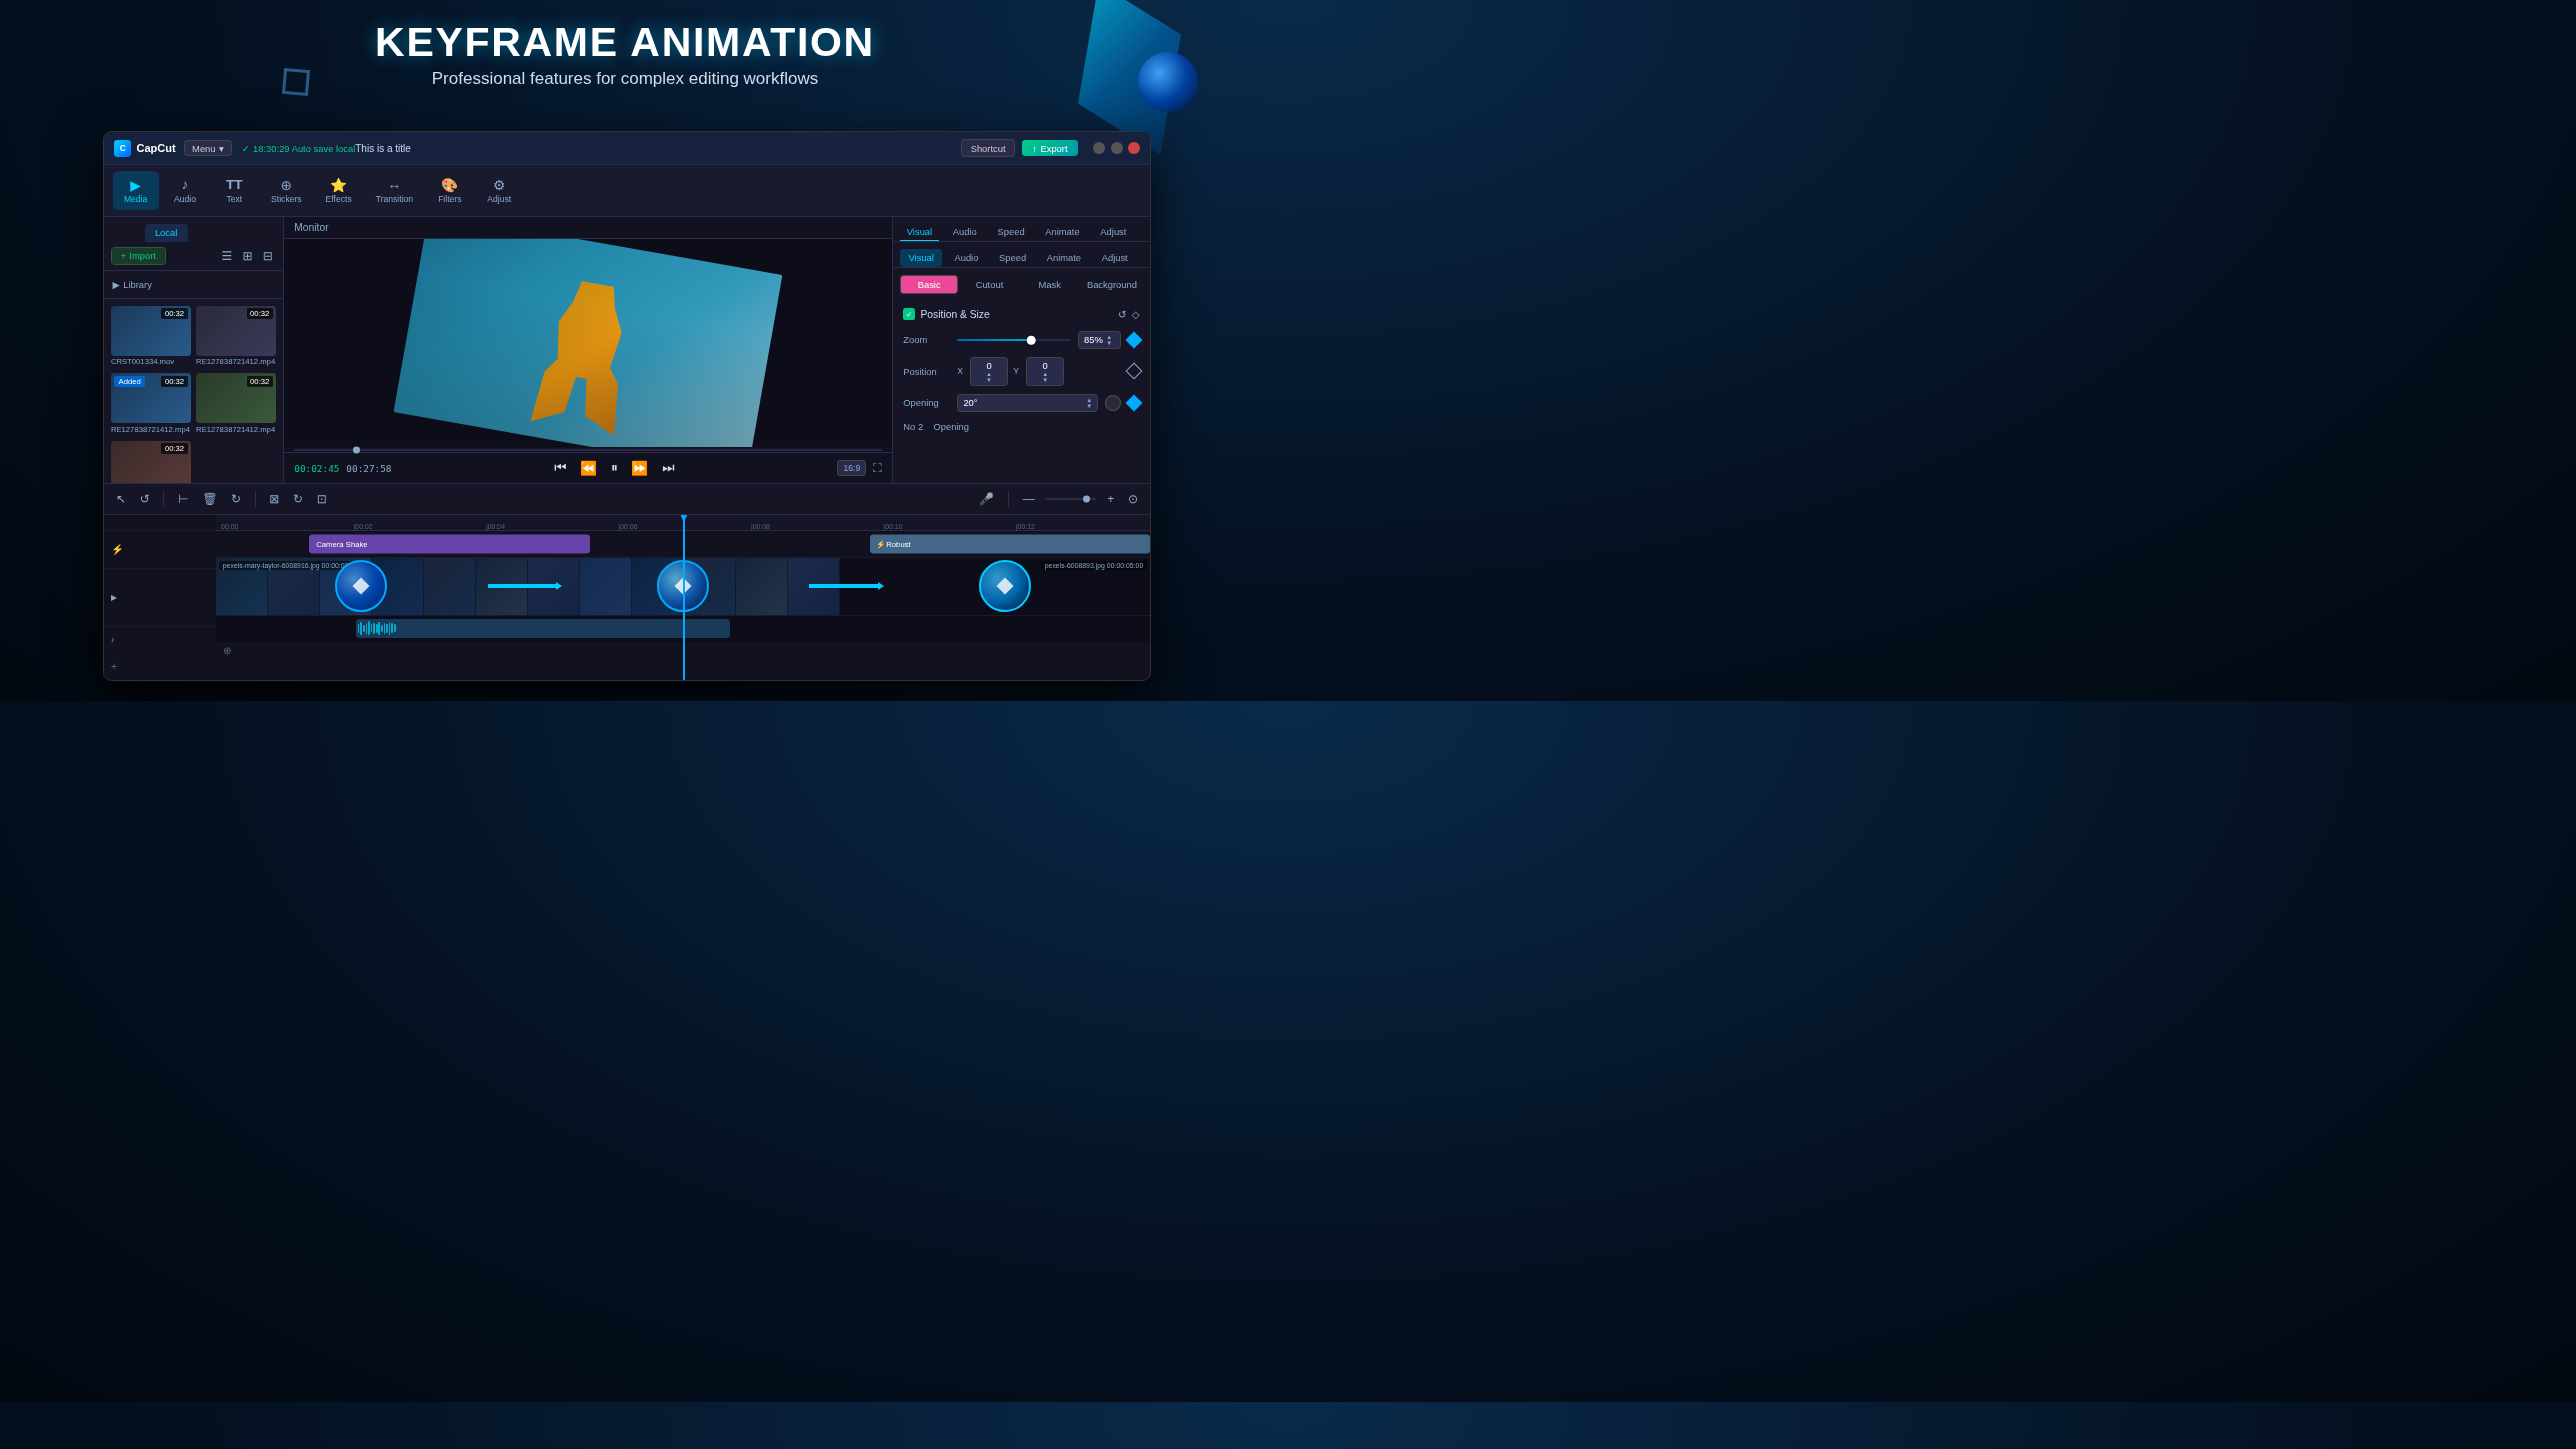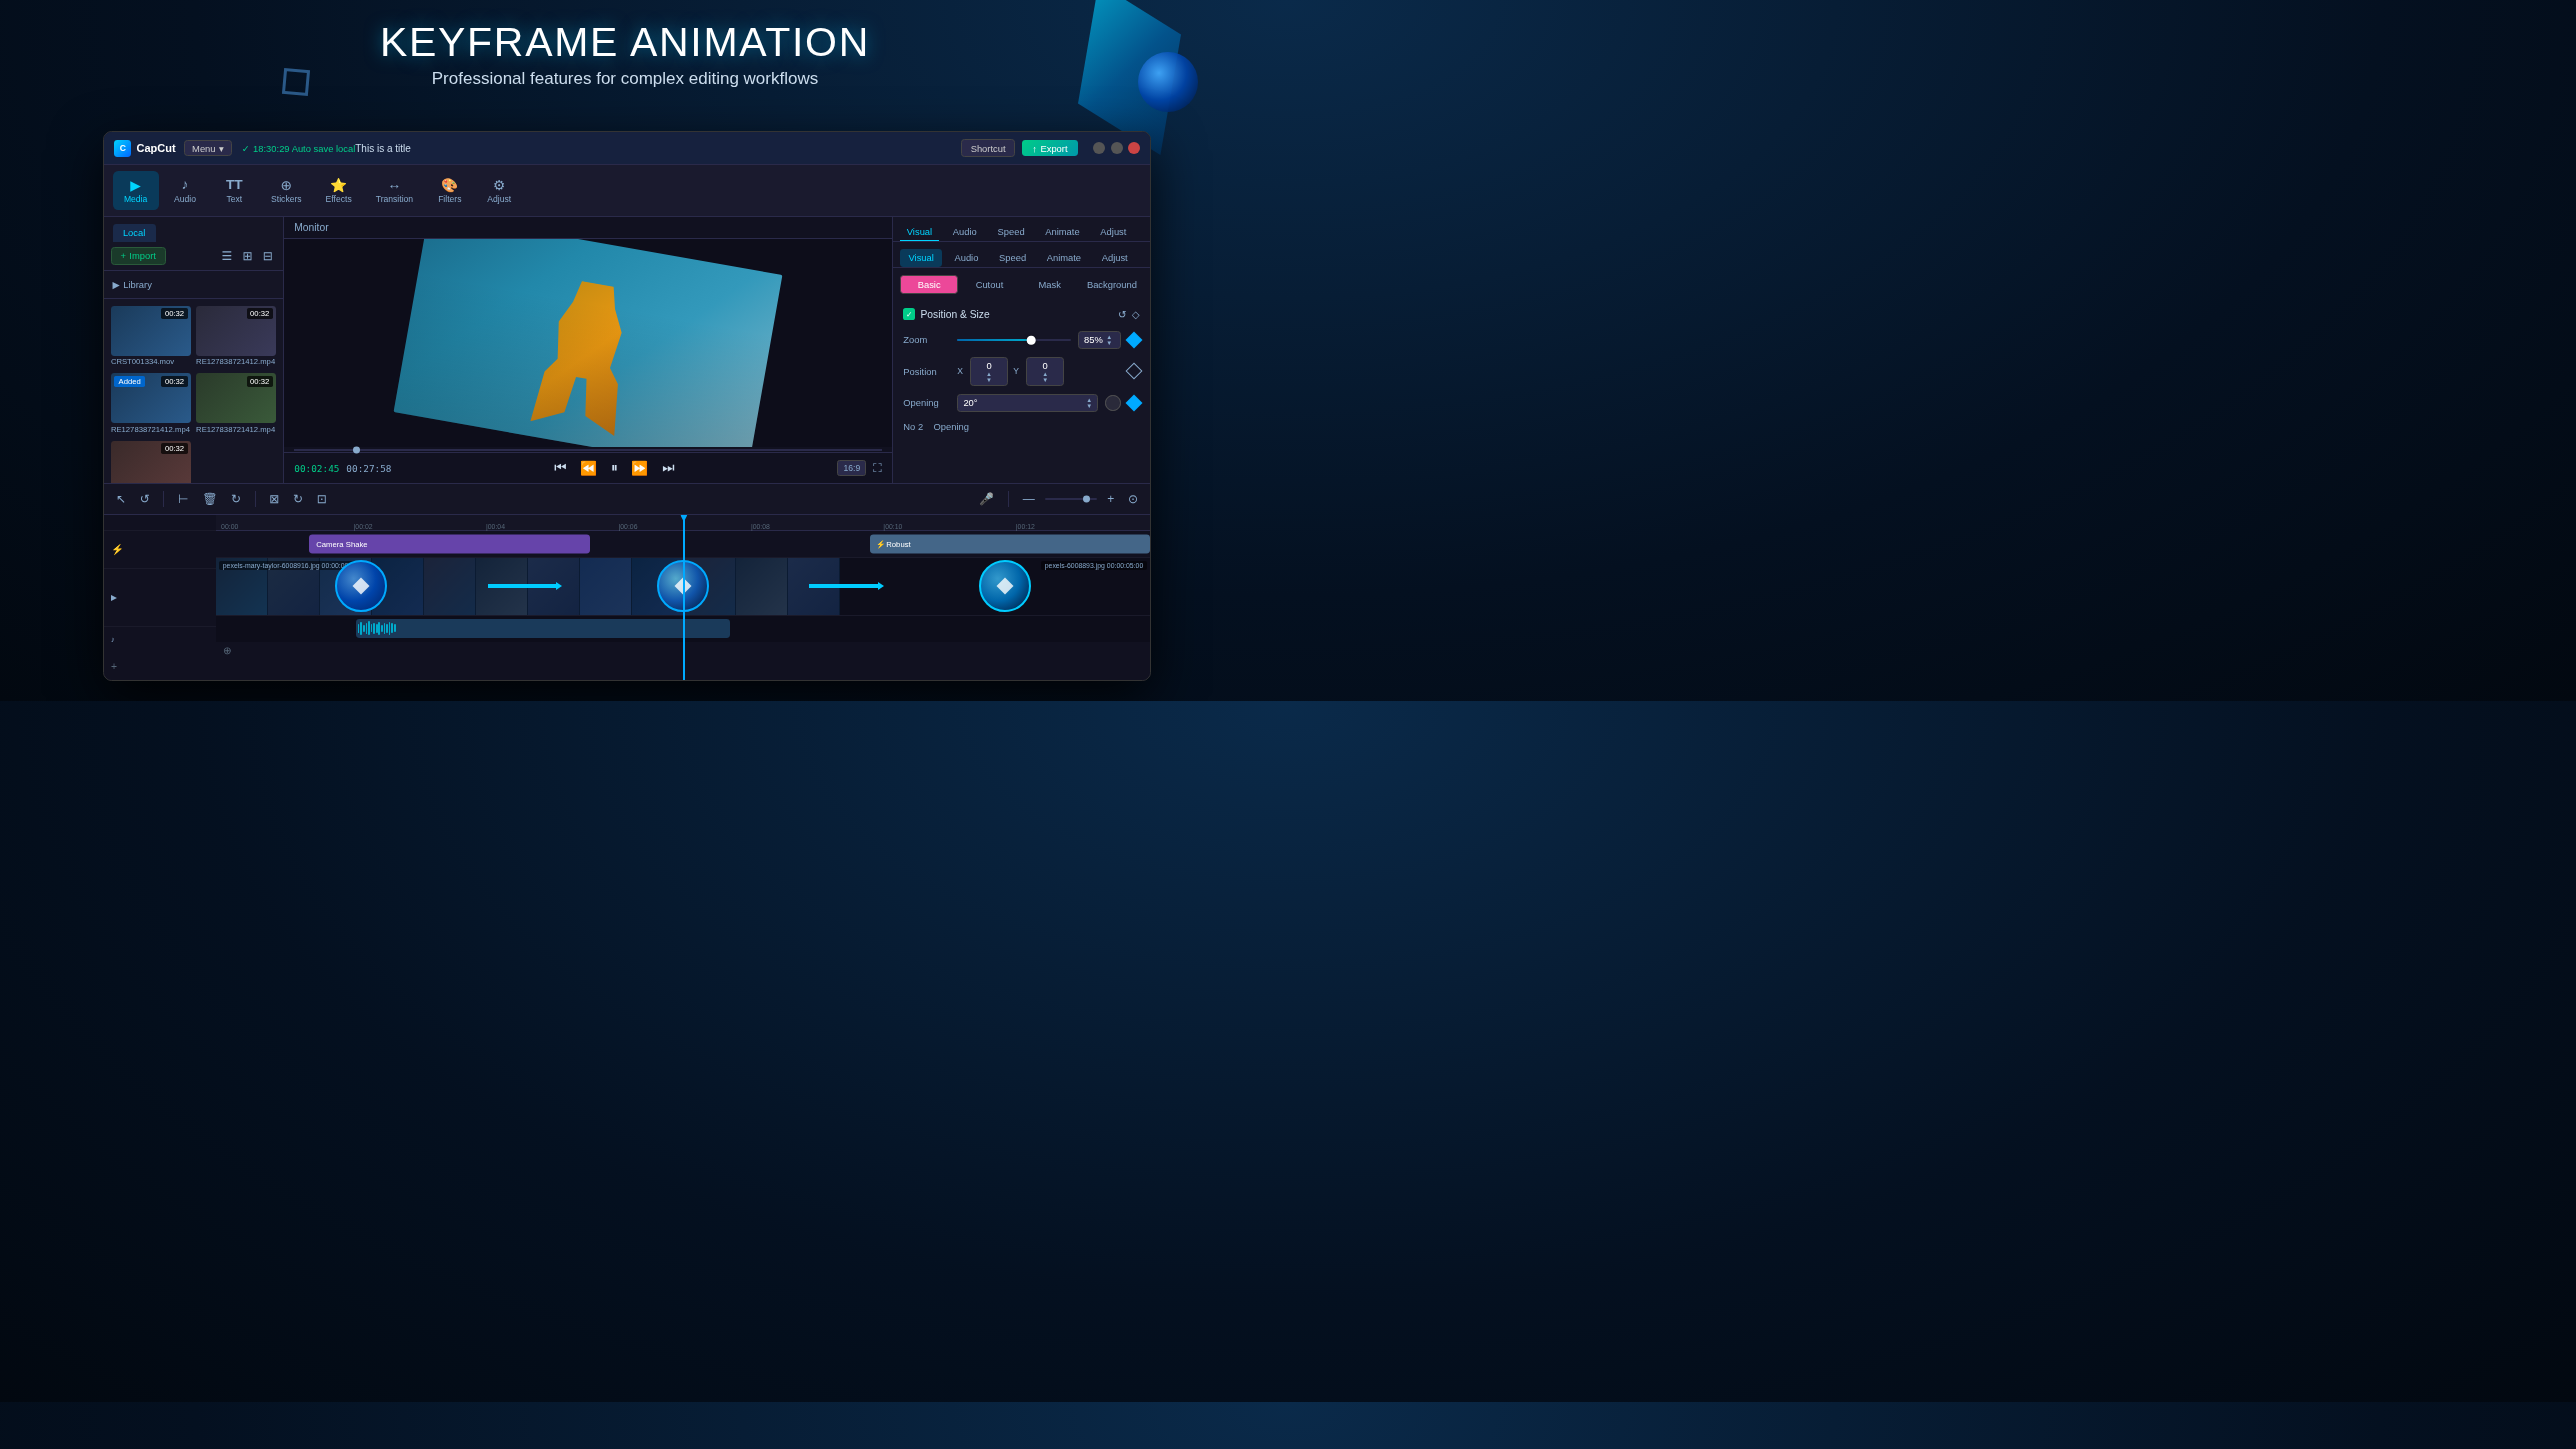--- a/index.html
+++ b/index.html
@@ -49,21 +49,21 @@
       position: absolute;
       top: 0;
       left: 0;
       width: 100%;
       text-align: center;
       padding-top: 19px;
       z-index: 1;
     }
     .hero-title {
       font-size: 41px;
-      font-weight: 400;
+      font-weight: 700;
       color: white;
       letter-spacing: 1.7px;
       text-shadow: 0 0 17px rgba(0,200,255,0.5);
     }
     .hero-subtitle {
       font-size: 17px;
       font-weight: 400;
       color: #ccddee;
       margin-top: 3.4px;
     }
@@ -233,20 +233,21 @@
       background: #151525;
       border-right: 0.9px solid #2a2a4a;
       display: flex;
       flex-direction: column;
       flex-shrink: 0;
     }
     .panel-tabs {
       display: flex;
       padding: 6.9px 8.6px 0;
       gap: 3.4px;
+      margin-left: 32px;
     }
     .panel-tab {
       padding: 3.4px 10.3px;
       border-radius: 3.4px 3.4px 0 0;
       font-size: 9.4px;
       cursor: pointer;
       color: #88aacc;
     }
     .panel-tab.active {
       background: #1a2a4a;

